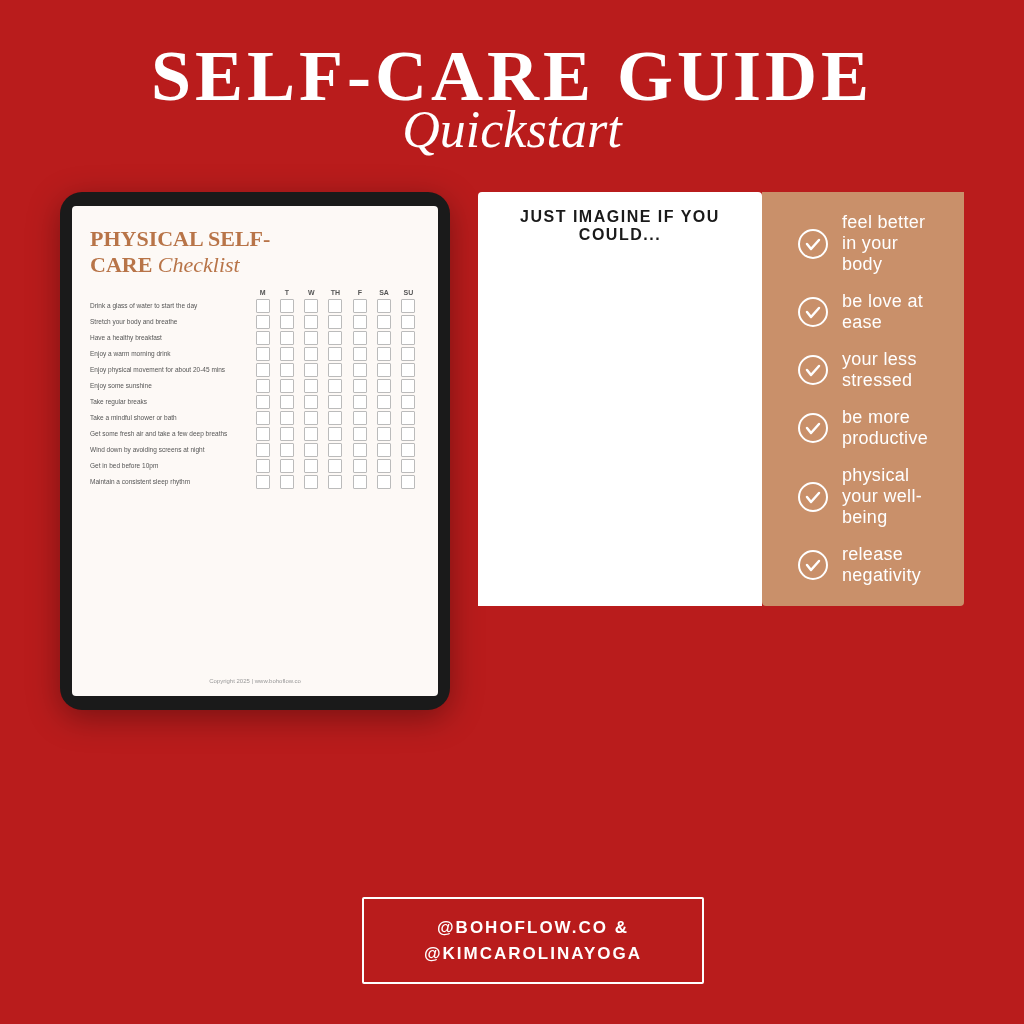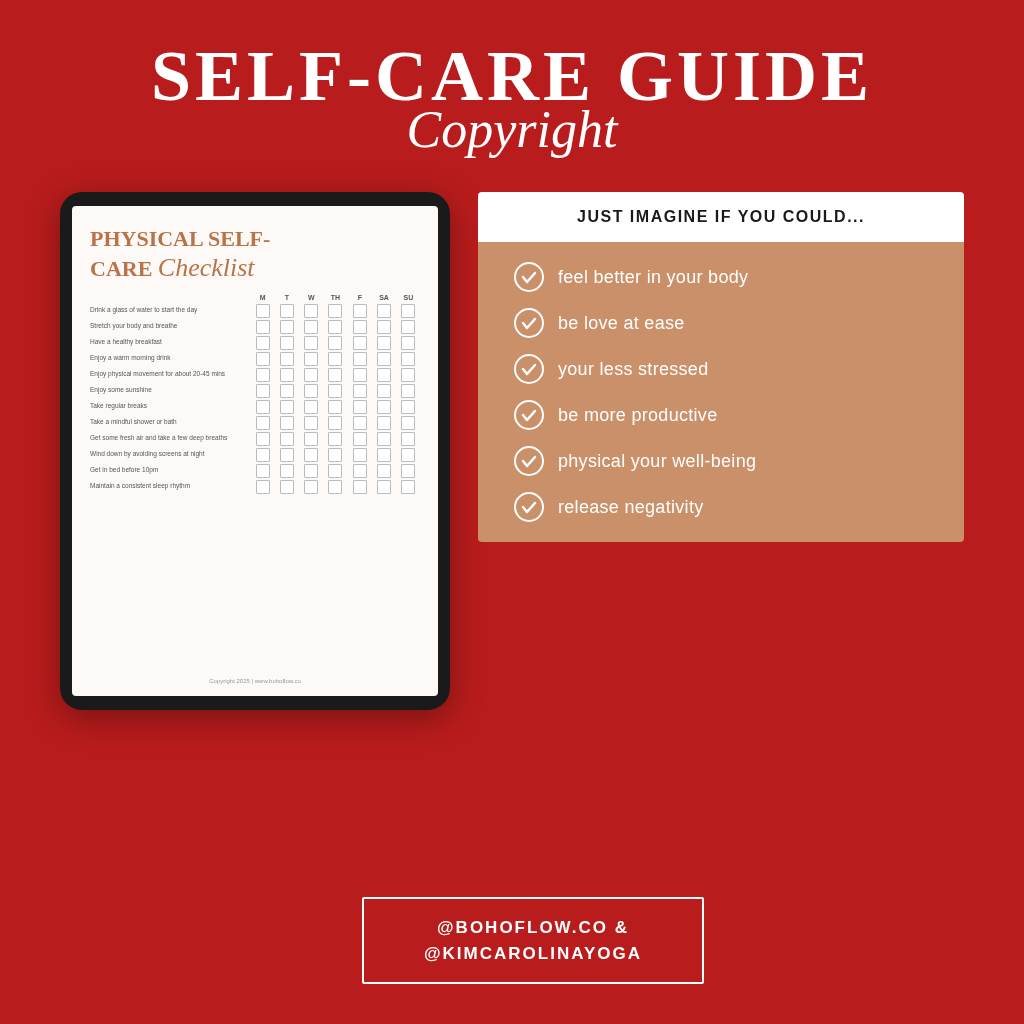--- a/index.html
+++ b/index.html
@@ -96,21 +96,21 @@
       font-weight: 700;
       color: #b87448;
       line-height: 1.2;
       margin-bottom: 10px;
     }
 
     .checklist-title span.script {
       font-style: italic;
       font-weight: 400;
       font-family: 'Brush Script MT', cursive;
-      font-size: 26px;
+      font-size: 22px;
       margin-top: 16px;
     }
 
     .checklist-grid {
       flex: 1;
       display: flex;
       flex-direction: column;
     }
 
     .grid-header {
@@ -160,21 +160,20 @@
       color: #999;
       text-align: center;
       margin-top: 8px;
       font-family: Arial, sans-serif;
     }
 
     
     .imagine-panel {
       flex: 1;
       display: flex;
-      flex-direction: column;
       background: transparent;
       min-width: 0;
     }
 
     .imagine-header {
       background: #ffffff;
       padding: 16px 20px;
       border-radius: 4px 4px 0 0;
       text-align: center;
     }
@@ -248,21 +247,21 @@
       line-height: 1.5;
     }
   </style>
 </head>
 <body>
 
 <div class="page-wrapper">
 
   <div class="header">
     <span class="title-main">SELF-CARE GUIDE</span>
-    <span class="title-script">Copyright</span>
+    <span class="title-script">Quickstart</span>
   </div>
 
   <div class="content-row">
 
     <div class="tablet-wrapper">
       <div class="tablet-device">
         <div class="tablet-screen">
           <div class="checklist-title">
             <span>PHYSICAL SELF-<br>CARE <span class="script">Checklist</span></span>
           </div>

